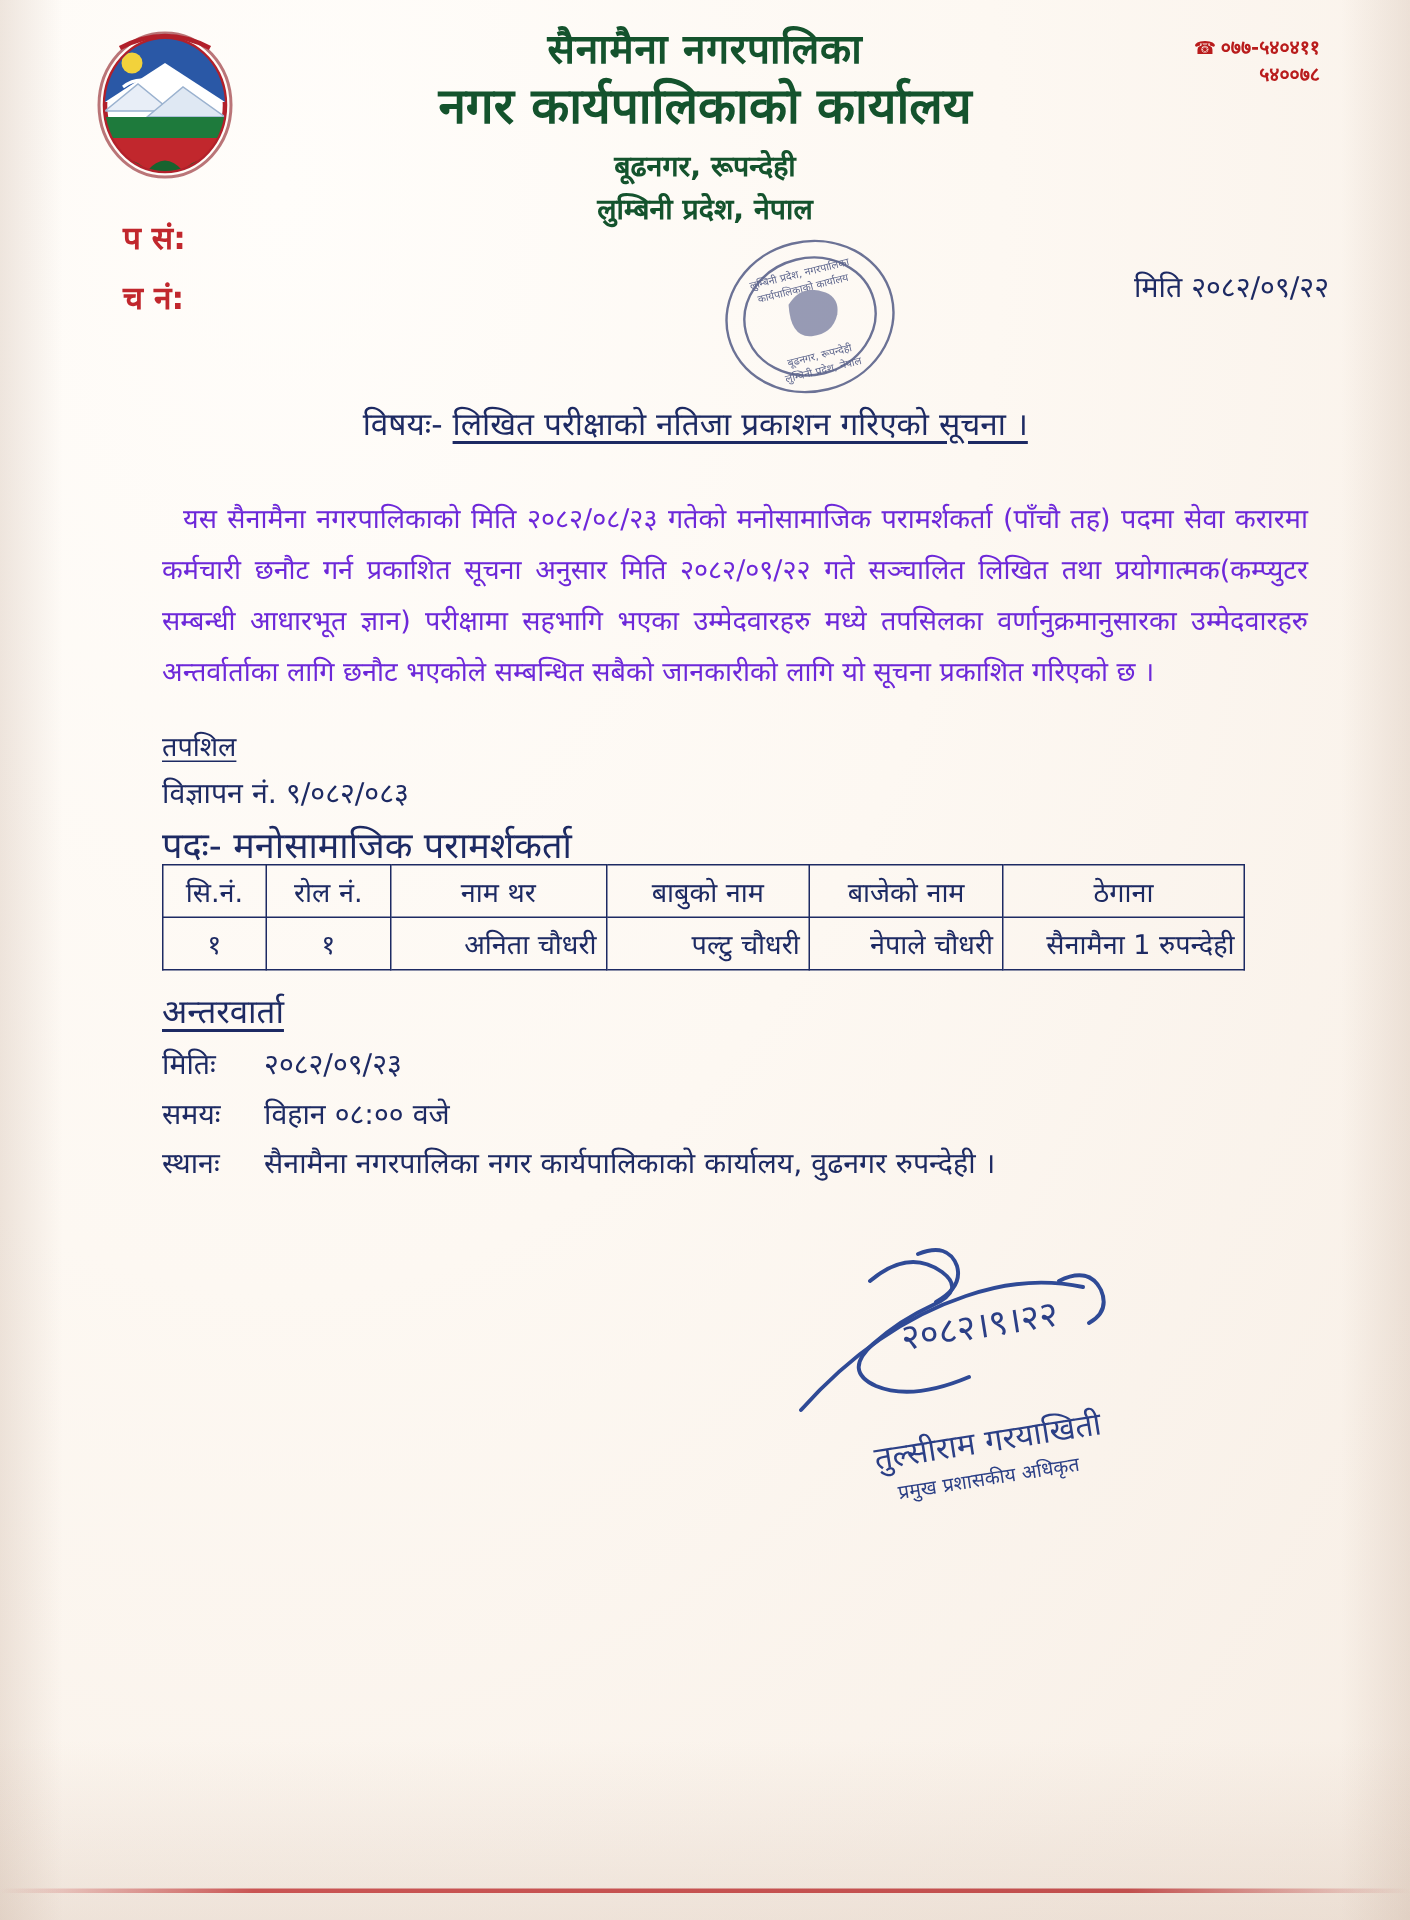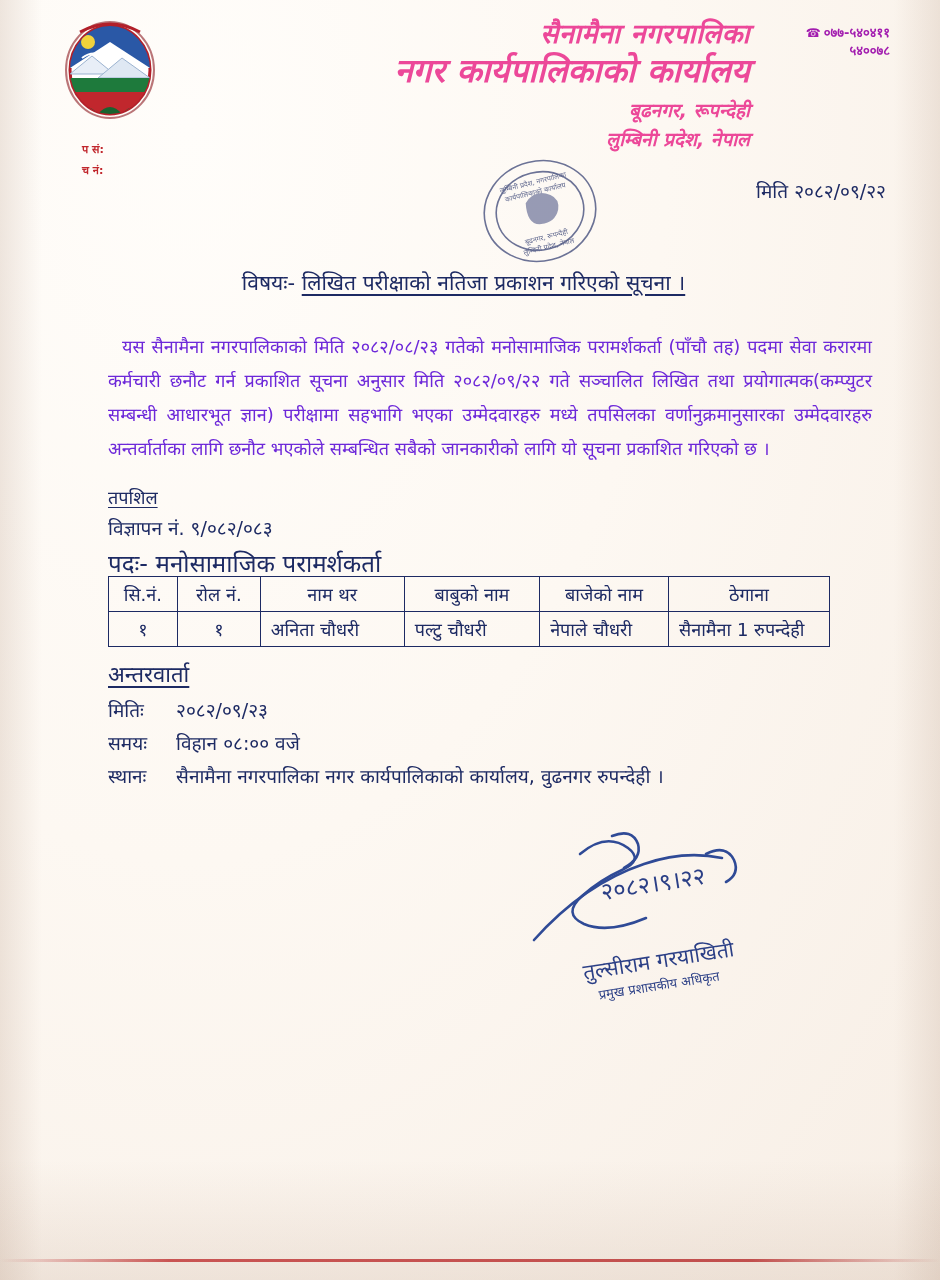--- a/index.html
+++ b/index.html
@@ -64,23 +64,22 @@
     width: 96px;
     height: 106px;
   }
   .emblem svg { display:block; }
 
   .header-center {
     position: absolute;
     left: 190px;
     top: 18px;
     width: 560px;
-    text-align: right;
-    color: #ec4899;
-    font-style: italic;
+    text-align: center;
+    color: #14532d;
   }
   .org-line1 {
     font-size: 27px;
     font-weight: bold;
     letter-spacing: .5px;
     line-height: 1.15;
   }
   .org-line2 {
     font-size: 33px;
     font-weight: bold;
@@ -98,24 +97,24 @@
     margin-top: 3px;
   }
   .org-year {
     font-size: 17px;
     font-weight: bold;
     margin-top: 2px;
   }
 
   .phone-block {
     position: absolute;
-    right: 50px;
+    right: 60px;
     top: 24px;
     text-align: right;
-    color: #a21caf;
+    color: #b91c1c;
     font-size: 13px;
     font-weight: bold;
     line-height: 1.35;
   }
   .phone-ico {
     display: inline-block;
     margin-right: 3px;
     font-size: 12px;
   }
 
@@ -128,21 +127,21 @@
     height: 126px;
     opacity: .72;
   }
 
   
   .ref-block {
     position: absolute;
     left: 82px;
     top: 140px;
     color: #c1272d;
-    font-size: 11px;
+    font-size: 21px;
     font-weight: bold;
     line-height: 1.9;
   }
   .date-block {
     position: absolute;
     right: 54px;
     top: 178px;
     font-size: 19px;
     color: #1d2a63;
     margin-left: 44px;
@@ -213,21 +212,21 @@
     font-size: 18px;
   }
   table.result th, table.result td {
     border: 1.6px solid #1d2a63;
     padding: 4px 6px;
     text-align: center;
     height: 26px;
     font-weight: normal;
   }
   table.result th { font-weight: normal; }
-  table.result td.left { text-align: left; padding-left: 10px; }
+  table.result td.left { text-align: right; padding-left: 10px; }
   .col-sn { width: 62px; }
   .col-roll { width: 86px; }
   .col-name { width: 160px; }
   .col-father { width: 150px; }
   .col-gfather { width: 140px; }
   .col-addr { width: 180px; }
 
   
   .interview-title {
     position: absolute;

